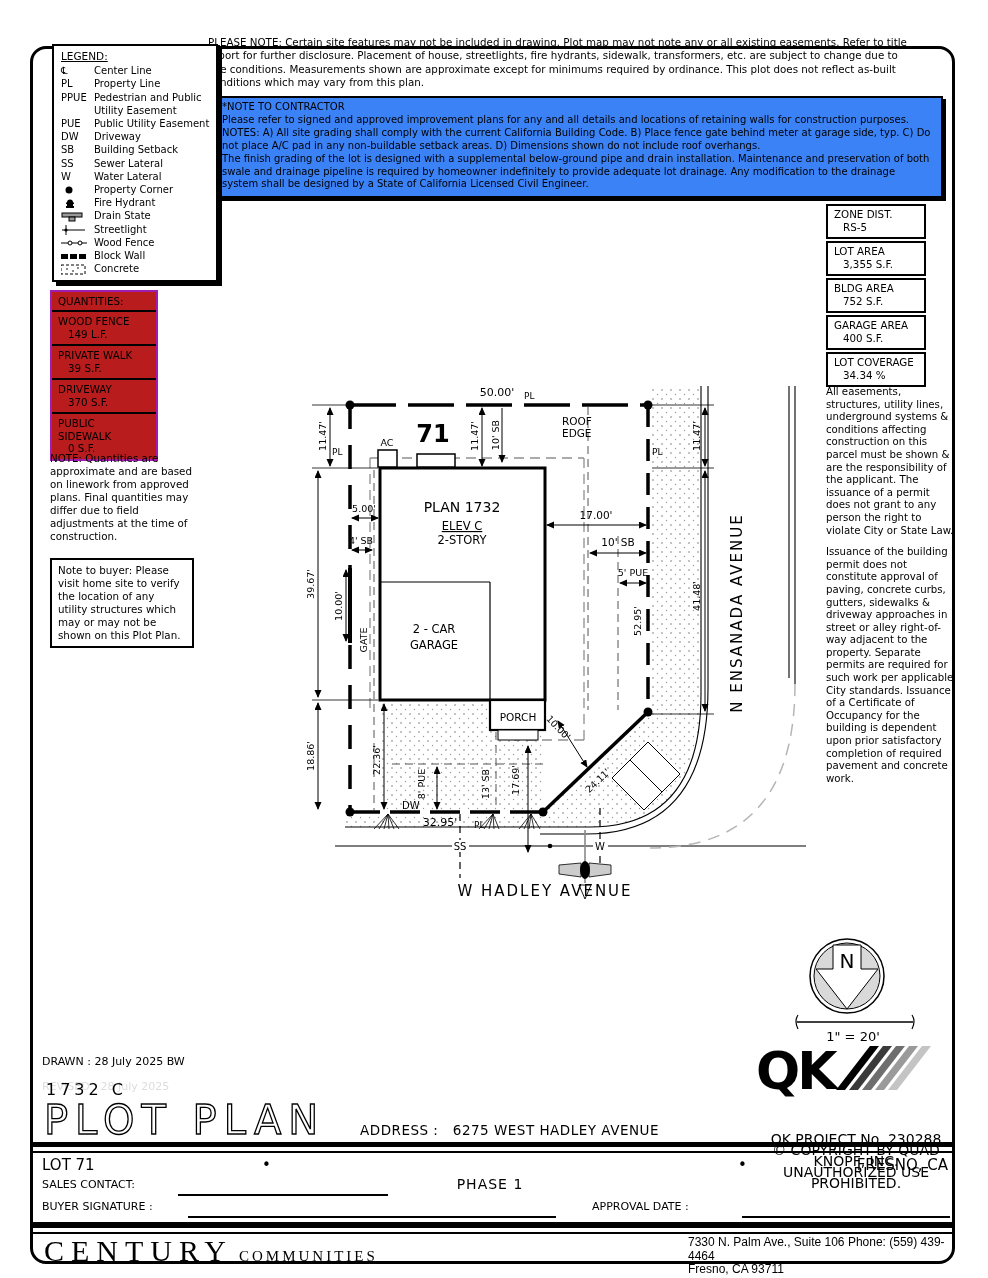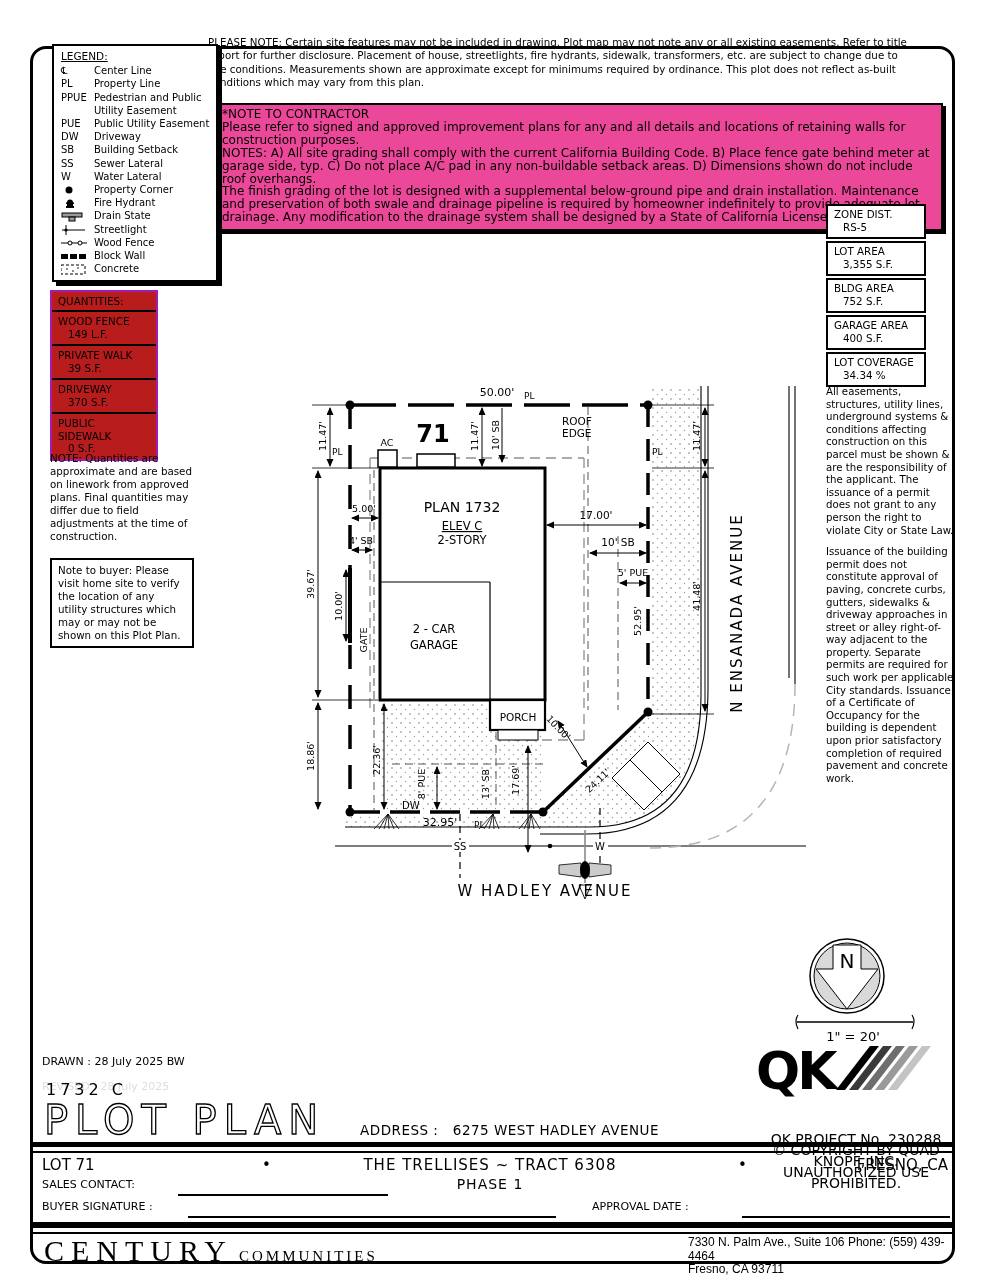--- a/index.html
+++ b/index.html
@@ -10,22 +10,22 @@
   
   .legend{left:52px;top:44px;width:150px;border:2.5px solid #000;background:#fff;
           box-shadow:4px 4px 0 #000;padding:4px 5px 5px 7px;font-size:10px;line-height:13.2px;}
   .legend-title{text-decoration:underline;font-size:10.5px;margin-bottom:1px;}
   .lg-row{display:flex;}
   .lg-abbr{width:33px;flex:0 0 33px;}
   .lg-lbl{flex:1;}
   .lg-ic{display:inline-block;vertical-align:middle;}
   
   .please-note{left:208px;top:36px;width:706px;font-size:10.3px;line-height:13.4px;}
-  .contractor{left:213px;top:103px;width:712px;border:2.5px solid #000;box-shadow:3px 3px 0 #000;
-              padding:3px 7px 5px 7px;font-size:12px;line-height:12.9px;background:#ec4899;}
+  .contractor{left:213px;top:96px;width:712px;border:2.5px solid #000;box-shadow:3px 3px 0 #000;
+              padding:3px 7px 5px 7px;font-size:10px;line-height:12.9px;background:#3b82f6;}
   
   .zone{left:826px;top:204px;width:100px;}
   .zbox{border:2px solid #000;padding:2px 4px 3px 6px;margin-bottom:2px;font-size:10.3px;line-height:13px;background:#fff;}
   .zval{padding-left:9px;}
   
   .qty{left:50px;top:290px;width:104px;border:2px solid #a21caf;background:#b91c1c;font-size:10.3px;}
   .qty-title{padding:3px 6px;border-bottom:2px solid #000;}
   .qrow{padding:3px 6px 4px 6px;border-bottom:2px solid #000;line-height:12.5px;}
   .qrow:last-child{border-bottom:none;}
   .qval{padding-left:10px;}
@@ -419,21 +419,20 @@
   <div class="abs addr">
     <span>ADDRESS :</span>&nbsp;&nbsp;
     <span>6275 WEST HADLEY AVENUE</span>
   </div>
 
   <div class="abs band" style="top:1142px;height:5px;"></div>
   <div class="abs band" style="top:1151px;height:2px;"></div>
 
   <div class="abs lotrow" style="left:42px;">LOT 71</div>
   <div class="abs lotrow" style="left:262px;">•</div>
-  <div class="abs lotrow" style="left:310px;width:360px;text-align:center;letter-spacing:1px;">THE TRELLISES ~ TRACT 6308</div>
   <div class="abs lotrow" style="left:738px;">•</div>
   <div class="abs lotrow" style="left:830px;width:118px;text-align:right;">FRESNO, CA</div>
   <div class="abs phase">PHASE 1</div>
 
   <div class="abs formlbl" style="left:42px;top:1178px;">SALES CONTACT:</div>
   <div class="abs uline" style="left:178px;top:1193px;width:210px;"></div>
   <div class="abs formlbl" style="left:42px;top:1200px;">BUYER SIGNATURE :</div>
   <div class="abs uline" style="left:188px;top:1215px;width:368px;"></div>
   <div class="abs formlbl" style="left:592px;top:1200px;">APPROVAL DATE :</div>
   <div class="abs uline" style="left:742px;top:1215px;width:208px;"></div>

